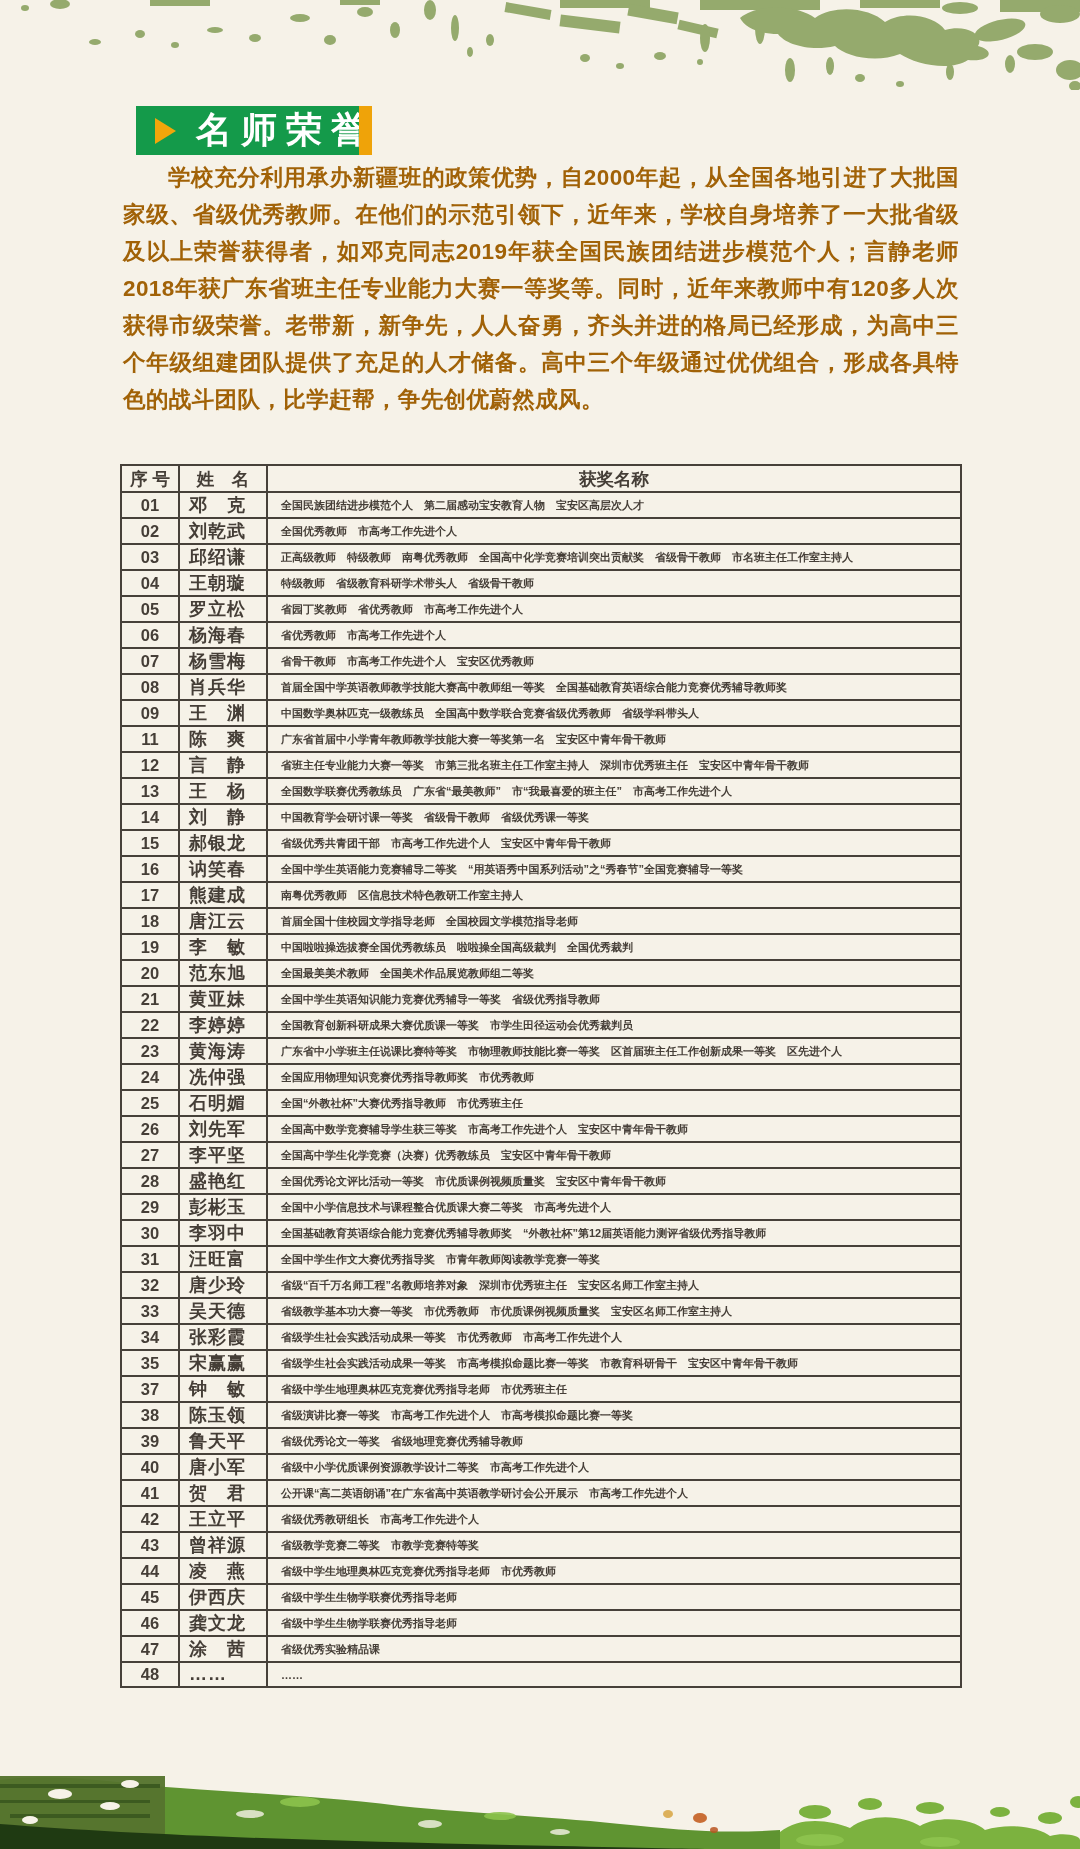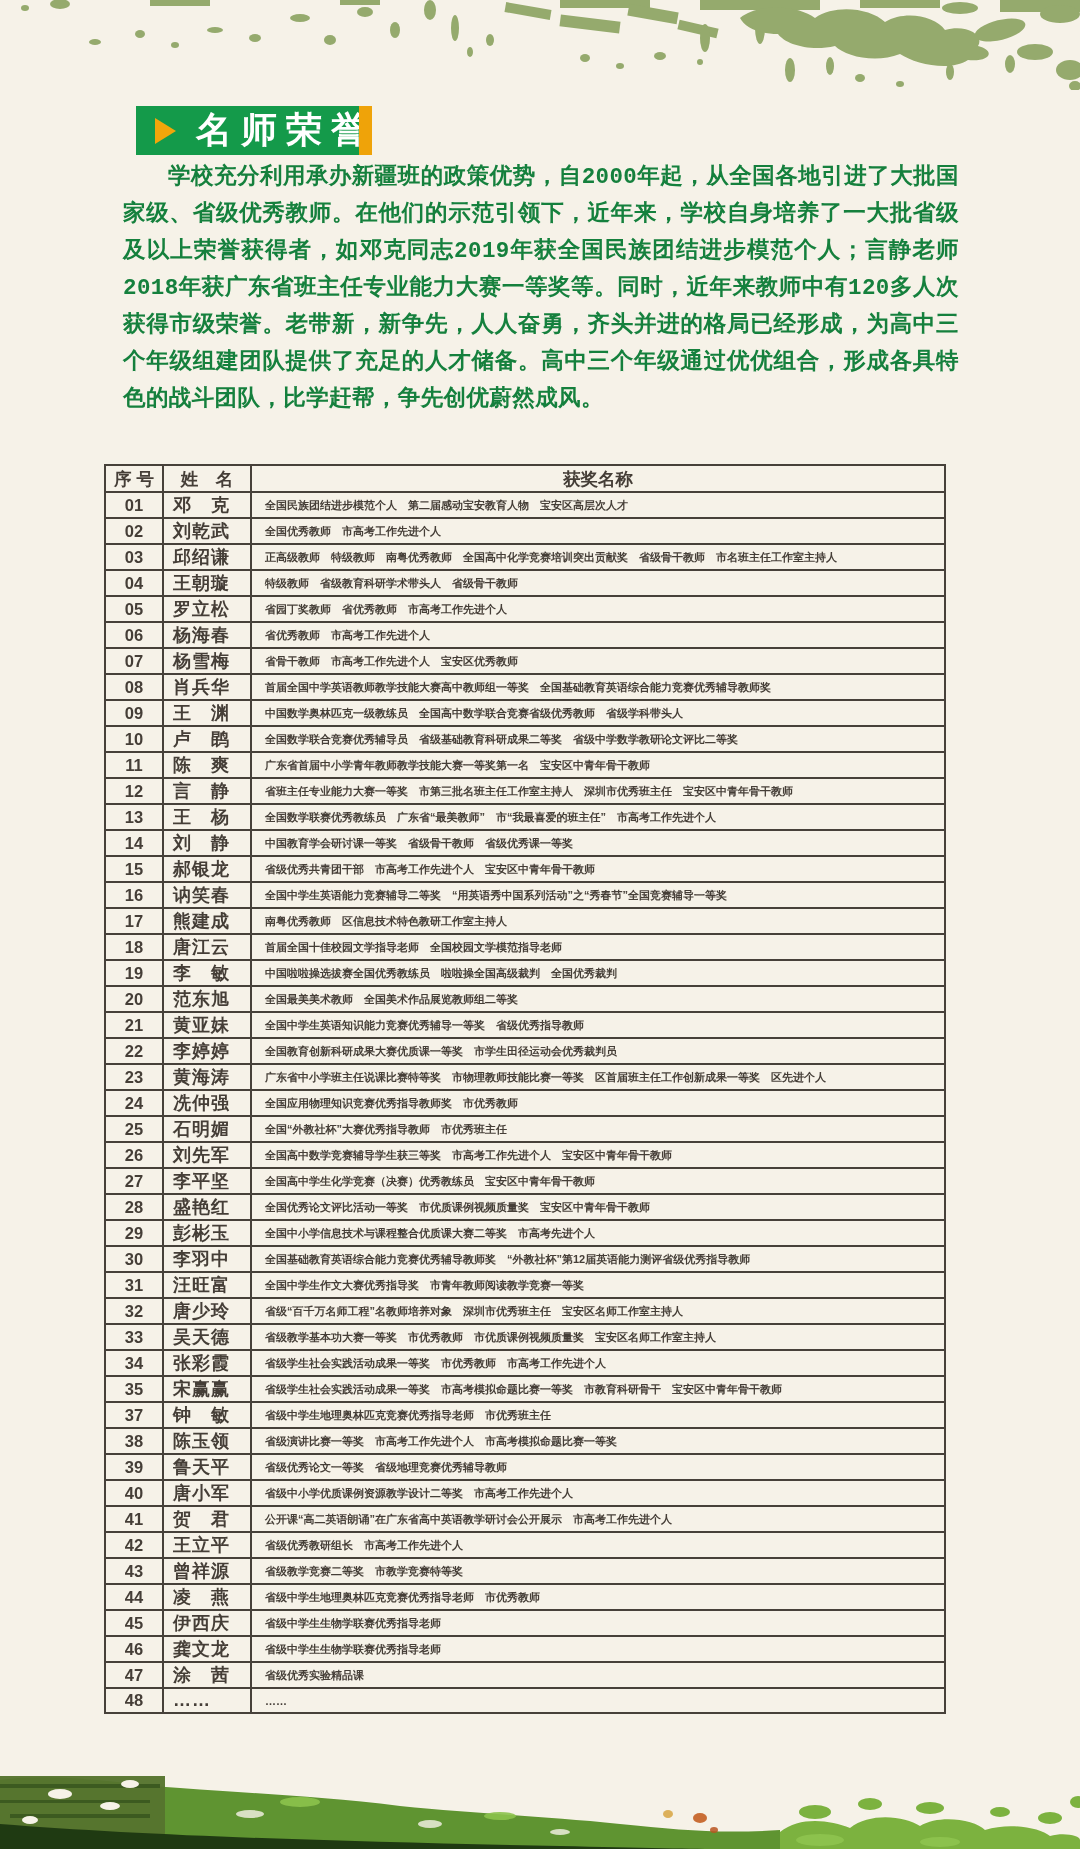--- a/index.html
+++ b/index.html
@@ -23,29 +23,29 @@
     border-bottom:13px solid transparent;
   }
   .banner-title{
     color:#ffffff;font-size:36px;font-weight:bold;letter-spacing:9px;
     margin-left:20px;white-space:nowrap;
   }
   .banner-stripe{position:absolute;right:0;top:0;width:13px;height:49px;background:#efa309;}
 
   .body-text{
     position:absolute;top:159px;left:123px;width:836px;
-    font-family:Liberation Mono, monospace;
-    font-size:22.5px;line-height:37px;color:#15803d;
+    font-family:Liberation Sans, sans-serif;
+    font-size:22.5px;line-height:37px;color:#a16207;
     text-align:justify;font-weight:600;letter-spacing:0.4px;
   }
   .body-text p{margin:0;text-indent:2em;}
   .body-text p.table-intro{margin-top:18px;}
 
   table.honor-table{
-    position:absolute;top:464px;left:104px;width:842px;
+    position:absolute;top:464px;left:120px;width:842px;
     border-collapse:separate;border-spacing:0;
     border:1px solid #47413a;background:transparent;
     table-layout:fixed;
   }
   .honor-table th,.honor-table td{
     border:1px solid #47413a;
     color:#453e37;overflow:hidden;white-space:nowrap;
   }
   .honor-table th{height:25px;font-size:17.5px;font-weight:bold;text-align:center;padding:0;}
   .honor-table td{height:23px;padding:0;}
@@ -172,25 +172,20 @@
         <td class="col-no">08</td>
         <td class="col-name">肖兵华</td>
         <td class="col-awards">首届全国中学英语教师教学技能大赛高中教师组一等奖　全国基础教育英语综合能力竞赛优秀辅导教师奖</td>
       </tr>
       <tr>
         <td class="col-no">09</td>
         <td class="col-name">王　渊</td>
         <td class="col-awards">中国数学奥林匹克一级教练员　全国高中数学联合竞赛省级优秀教师　省级学科带头人</td>
       </tr>
       <tr>
-        <td class="col-no">10</td>
-        <td class="col-name">卢　鹍</td>
-        <td class="col-awards">全国数学联合竞赛优秀辅导员　省级基础教育科研成果二等奖　省级中学数学教研论文评比二等奖</td>
-      </tr>
-      <tr>
         <td class="col-no">11</td>
         <td class="col-name">陈　爽</td>
         <td class="col-awards">广东省首届中小学青年教师教学技能大赛一等奖第一名　宝安区中青年骨干教师</td>
       </tr>
       <tr>
         <td class="col-no">12</td>
         <td class="col-name">言　静</td>
         <td class="col-awards">省班主任专业能力大赛一等奖　市第三批名班主任工作室主持人　深圳市优秀班主任　宝安区中青年骨干教师</td>
       </tr>
       <tr>

